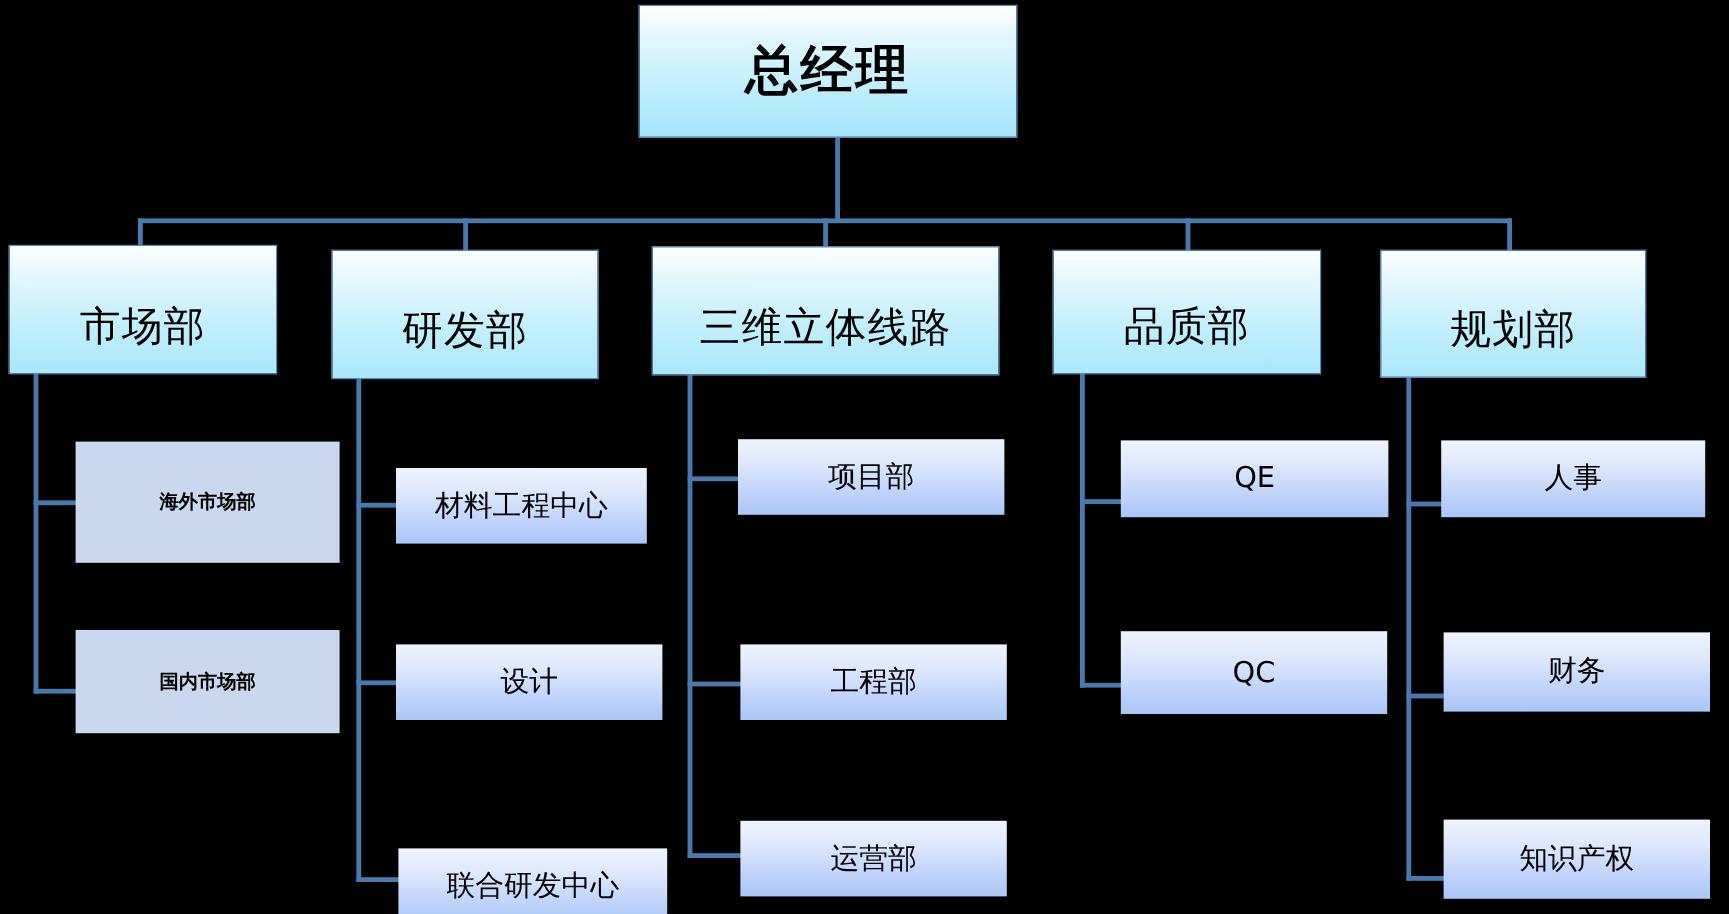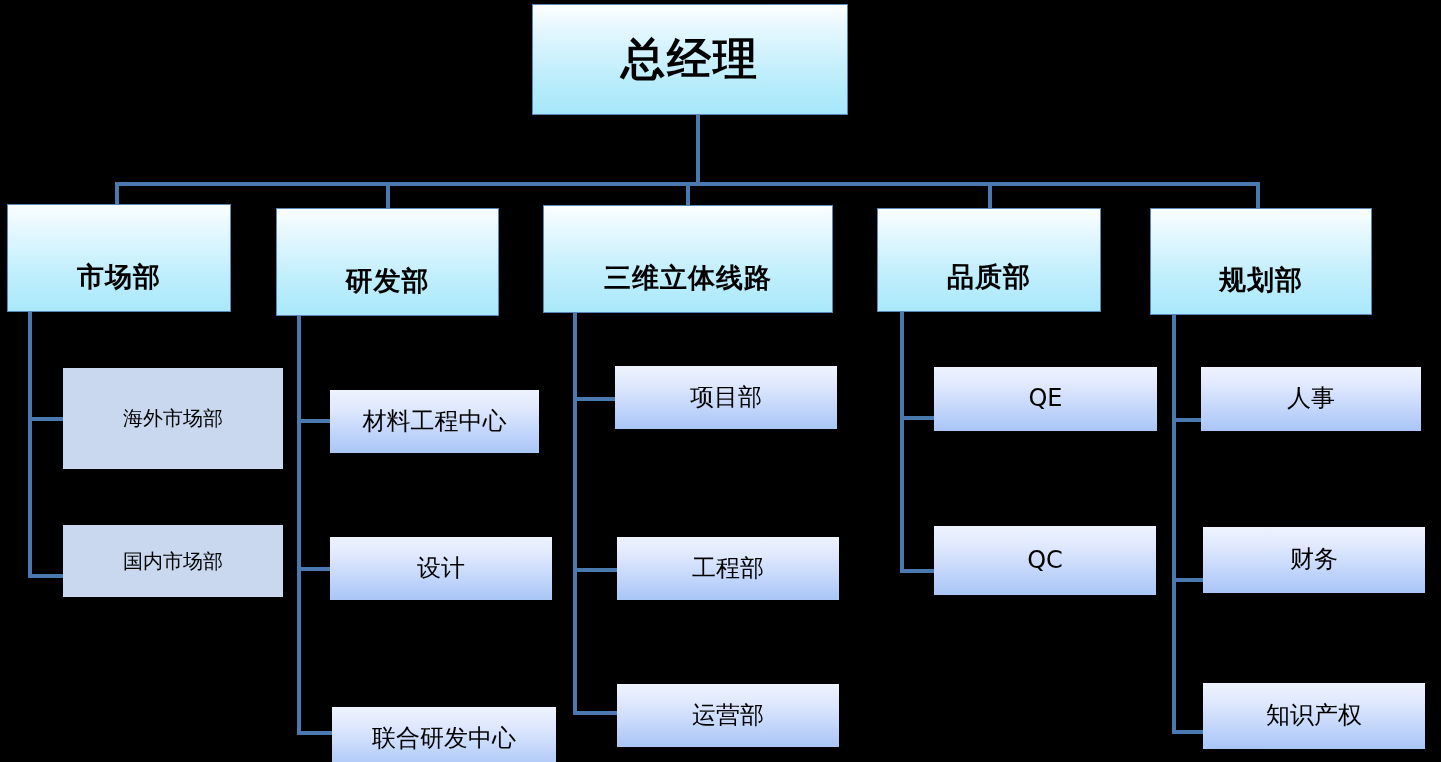--- a/index.html
+++ b/index.html
@@ -27,32 +27,32 @@
     background:linear-gradient(to bottom,#ffffff 0%,#e8f8ff 18%,#b8ecfb 72%,#a6e6fa 100%);
     border:1px solid #5b86b8;
     font-weight:bold;
     font-size:44px;
     letter-spacing:2px;
   }
   
   .lvl2{
     background:linear-gradient(to bottom,#fbfeff 0%,#e6f8ff 22%,#c2effc 62%,#a9e8fb 100%);
     border:1px solid #5b86b8;
-    font-weight:bold;
-    font-size:27px;
+    font-weight:normal;
+    font-size:34px;
     letter-spacing:1px;
     align-items:flex-end;
     padding-bottom:20px;
   }
   
   .lvl3-flat{
     background:#c9d8ef;
     border:none;
-    font-weight:normal;
-    font-size:20px;
+    font-weight:bold;
+    font-size:16px;
   }
   
   .lvl3-grad{
     background:linear-gradient(to bottom,#eef3fe 0%,#dfe8fd 30%,#bed3fa 72%,#a9c6f7 100%);
     border:none;
     font-weight:normal;
     font-size:24px;
   }
   
   .ln{position:absolute;background:#4a79b0;}
@@ -103,21 +103,21 @@
   <div class="node lvl2" style="left:276px;top:208px;width:223px;height:108px;">研发部</div>
 
   <div class="node lvl2" style="left:543px;top:205px;width:290px;height:108px;">三维立体线路</div>
 
   <div class="node lvl2" style="left:877px;top:208px;width:224px;height:104px;">品质部</div>
 
   <div class="node lvl2" style="left:1150px;top:208px;width:222px;height:107px;">规划部</div>
 
   <div class="node lvl3-flat" style="left:63px;top:368px;width:220px;height:101px;">海外市场部</div>
 
-  <div class="node lvl3-flat" style="left:63px;top:525px;width:220px;height:72px;">国内市场部</div>
+  <div class="node lvl3-flat" style="left:63px;top:525px;width:220px;height:86px;">国内市场部</div>
 
   <div class="node lvl3-grad" style="left:330px;top:390px;width:209px;height:63px;">材料工程中心</div>
 
   <div class="node lvl3-grad" style="left:330px;top:537px;width:222px;height:63px;">设计</div>
 
   <div class="node lvl3-grad" style="left:332px;top:707px;width:224px;height:64px;">联合研发中心</div>
 
   <div class="node lvl3-grad" style="left:615px;top:366px;width:222px;height:63px;">项目部</div>
 
   <div class="node lvl3-grad" style="left:617px;top:537px;width:222px;height:63px;">工程部</div>

